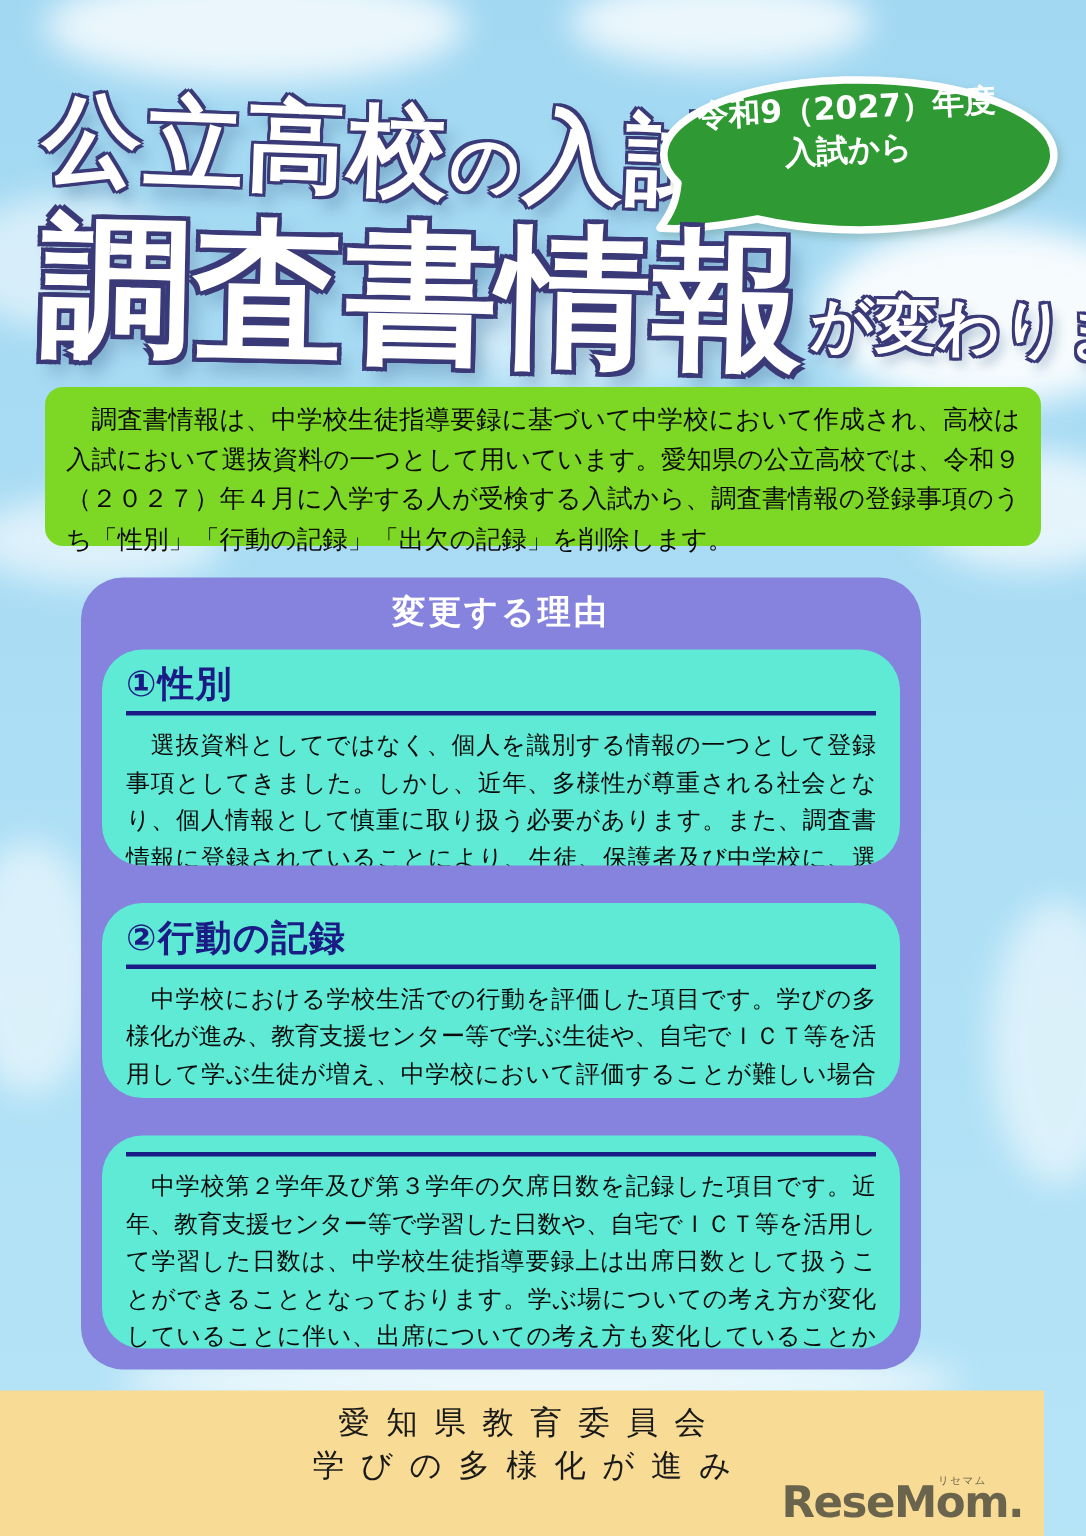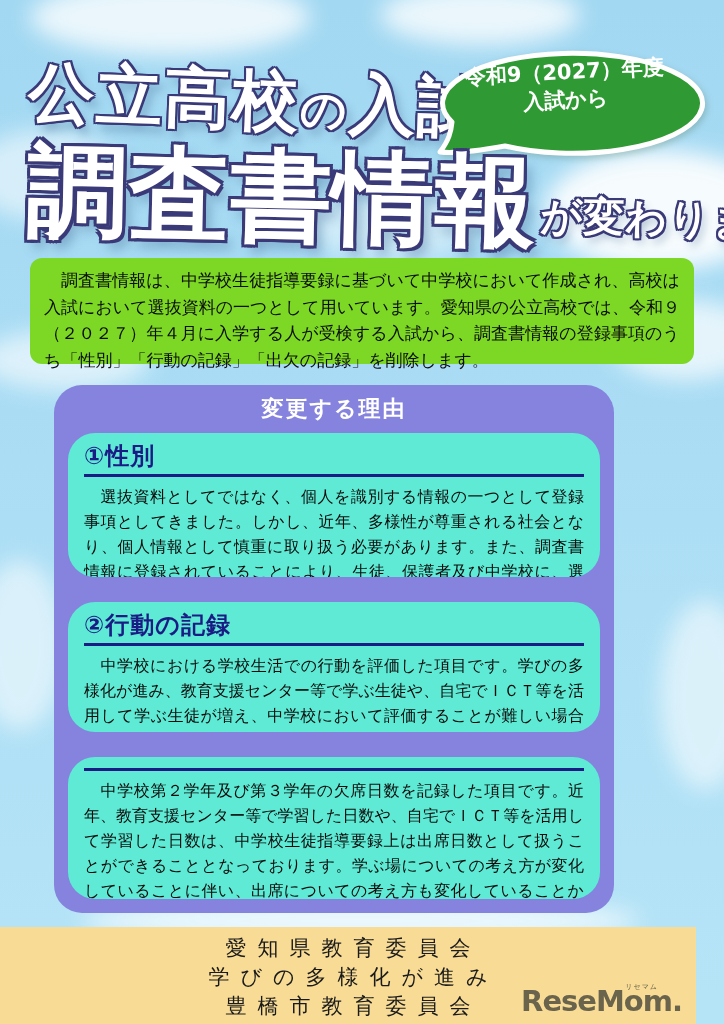--- a/index.html
+++ b/index.html
@@ -138,19 +138,18 @@
   <article class="card card-3">
     <div class="rule"></div>
     <p>　中学校第２学年及び第３学年の欠席日数を記録した項目です。近年、教育支援センター等で学習した日数や、自宅でＩＣＴ等を活用して学習した日数は、中学校生徒指導要録上は出席日数として扱うことができることとなっております。学ぶ場についての考え方が変化していることに伴い、出席についての考え方も変化していることから、調査書情報の登録事項から削除します 。</p>
   </article>
 </section>
 
 <footer class="footer">
   <div class="orgs">
     <div>愛知県教育委員会</div>
     <div>学びの多様化が進み</div>
-    <div>豊橋市教育委員会</div>
   </div>
   <div class="logo">
     <span class="logo-ruby">リセマム</span>
     <span class="logo-text">ReseMom.</span>
   </div>
 </footer>
 
 </body></html>

